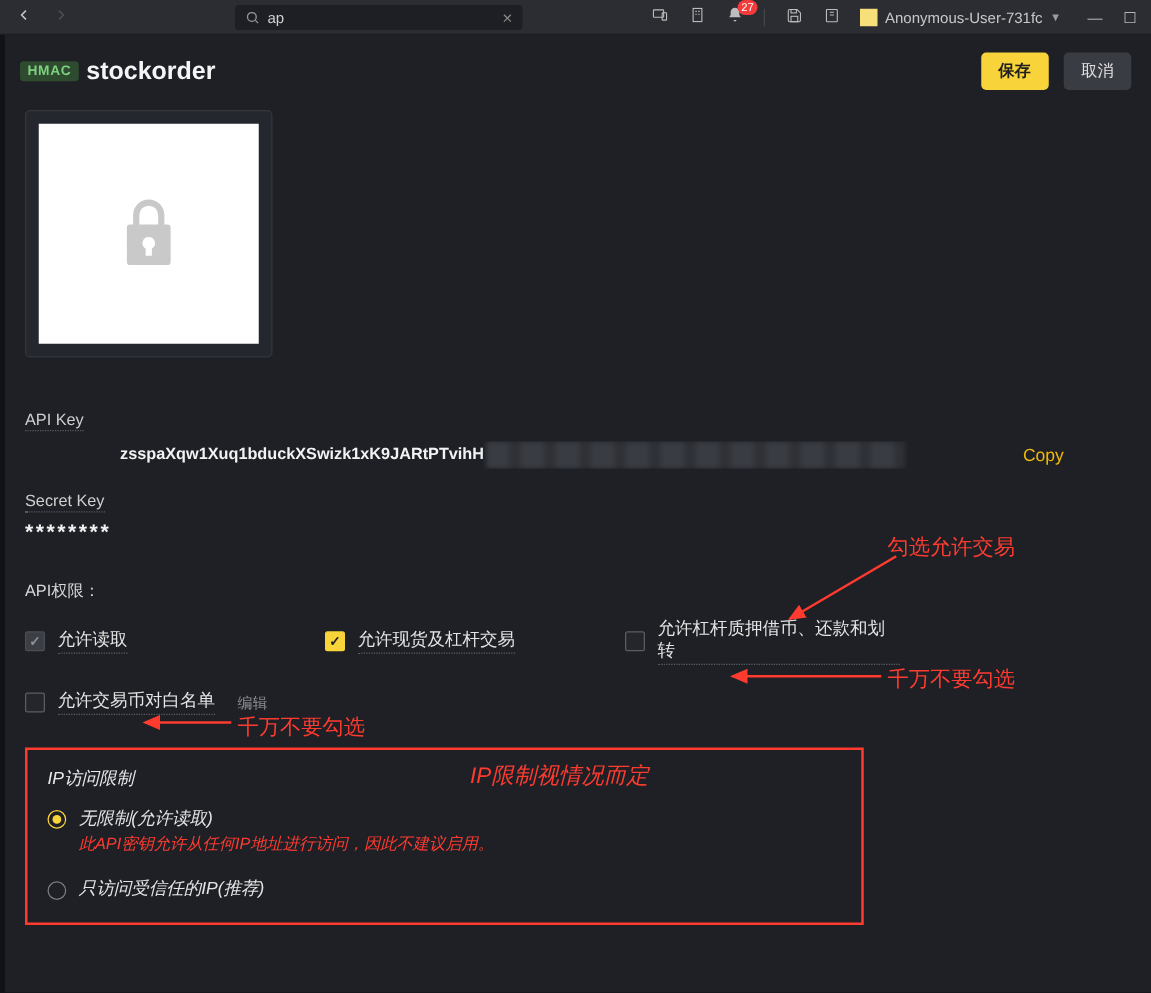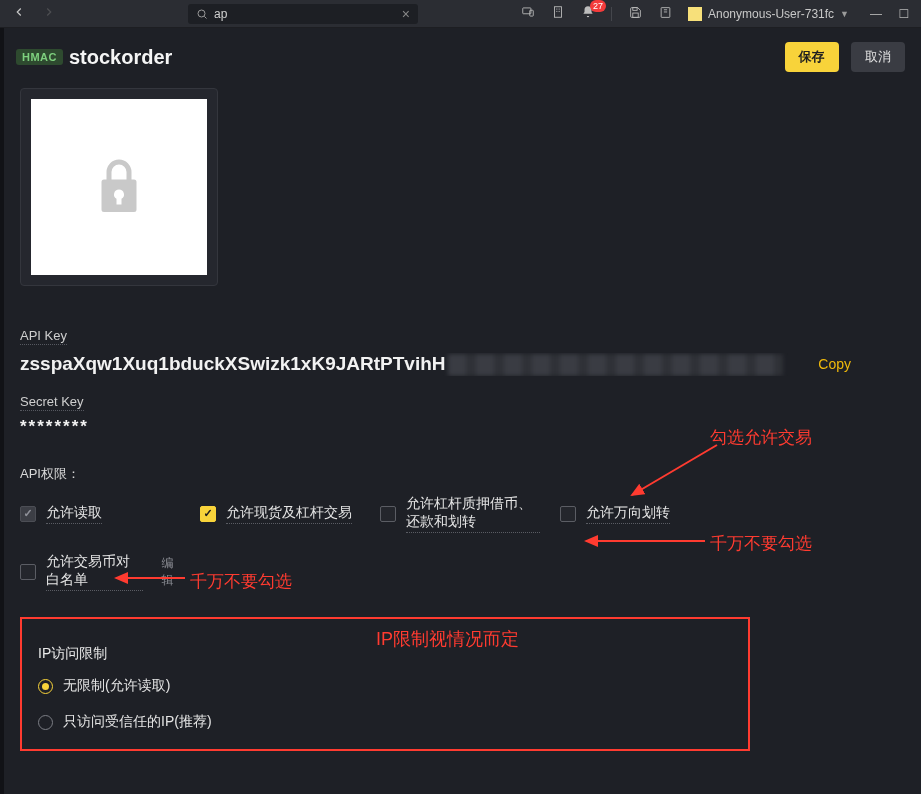--- a/index.html
+++ b/index.html
@@ -63,54 +63,55 @@
   }
   .qr-inner {
     width: 100%; height: 100%; background: #fff; display: flex; align-items: center; justify-content: center;
   }
   .lock-svg { width: 60px; height: 70px; fill: #c9c9c9; }
 
   .label { font-size: 13px; color: #cfcfcf; margin-top: 42px; border-bottom: 1px dotted #565860; display: inline-block; padding-bottom: 1px; }
   .label.secret { margin-top: 18px; }
   .key-row { display: flex; align-items: center; justify-content: space-between; margin-top: 8px; gap: 18px; }
   .api-key {
-    font-size: 19px; font-weight: 600; color: #f2f2f2; white-space: nowrap; overflow: hidden;
-    flex: 1; position: relative;
+    font-size: 13px; font-weight: 600; color: #f2f2f2; white-space: nowrap; overflow: hidden;
+    flex: 1; position: relative; text-align: center;
   }
   .api-key .blur {
     display: inline-block; width: 335px; height: 22px; vertical-align: middle;
     background: repeating-linear-gradient(90deg,#3a3c43 0 18px,#2f3137 18px 28px);
     filter: blur(2px); border-radius: 2px; margin-left: 2px;
   }
   .copy-link { color: #f0b90b; font-size: 14px; font-weight: 500; cursor: pointer; padding-right: 50px; }
   .secret-val { font-size: 17px; font-weight: 700; color: #f2f2f2; letter-spacing: 2px; margin-top: 6px; }
 
   .perm-title { font-size: 13px; color: #d8d8d8; margin-top: 28px; }
   .perm-grid {
-    display: grid; grid-template-columns: 1fr 1fr 1fr 1fr; column-gap: 30px; row-gap: 18px;
+    display: grid; grid-template-columns: 1fr 1fr 1fr; column-gap: 30px; row-gap: 18px;
     margin-top: 12px; max-width: 700px; gap: 20px;
   }
   .perm-item { display: flex; align-items: center; gap: 10px; position: relative; }
   .cb {
     width: 16px; height: 16px; border: 1.5px solid #5b5d64; border-radius: 2px; background: #24262c;
     display: inline-flex; align-items: center; justify-content: center; flex-shrink: 0;
   }
   .cb.readonly { background: #3c3e45; border-color: #4c4e55; }
   .cb.readonly::after { content: "✓"; color: #8f9199; font-size: 11px; font-weight: 700; }
   .cb.checked { background: #f8d33a; border-color: #f8d33a; }
   .cb.checked::after { content: "✓"; color: #202020; font-size: 11px; font-weight: 700; }
   .perm-label { font-size: 14px; color: #e5e5e5; border-bottom: 1px dotted #5a5c63; padding-bottom: 1px; }
   .edit-link { font-size: 12px; color: #8b8d94; margin-left: 8px; cursor: pointer; }
 
   .annot { color: #ff3b30; font-size: 17px; font-weight: 500; white-space: nowrap; position: absolute; pointer-events: none; }
   .arrow-svg { position: absolute; overflow: visible; pointer-events: none; }
 
   .ip-box {
-    border: 2px solid #ff3b30; margin-top: 26px; padding: 26px 16px 18px 16px; width: 730px;
+    border: 2px solid #ff3b30; margin-top: 26px; padding: 14px 16px 18px 16px; width: 671px;
     position: relative;
+    font-style: italic;
   }
   .ip-title { font-size: 14px; color: #eaeaea; }
   .annot-ip { color: #ff3b30; font-size: 18px; font-weight: 500; position: absolute; top: 8px; left: 354px; }
   .radio-row { display: flex; align-items: flex-start; gap: 10px; margin-top: 14px; }
   .radio {
     width: 15px; height: 15px; border: 1.5px solid #7c7e85; border-radius: 50%; flex-shrink: 0; margin-top: 2px;
     display: inline-flex; align-items: center; justify-content: center;
   }
   .radio.selected { border-color: #f8d33a; }
   .radio.selected::after { content: ""; width: 7px; height: 7px; background: #f8d33a; border-radius: 50%; }
@@ -226,24 +227,20 @@
         <span class="cb readonly"></span>
         <span class="perm-label">允许读取</span>
       </div>
       <div class="perm-item">
         <span class="cb checked"></span>
         <span class="perm-label">允许现货及杠杆交易</span>
       </div>
       <div class="perm-item">
         <span class="cb"></span>
         <span class="perm-label">允许杠杆质押借币、还款和划转</span>
-      </div>
-      <div class="perm-item">
-        <span class="cb"></span>
-        <span class="perm-label">允许万向划转</span>
       </div>
       <div class="perm-item">
         <span class="cb"></span>
         <span class="perm-label">允许交易币对白名单</span>
         <span class="edit-link">编辑</span>
       </div>
     </div>
 
     
     <span class="annot" style="top:348px; left:700px;">勾选允许交易</span>
@@ -276,20 +273,21 @@
       <line x1="75" y1="8" x2="6" y2="8" stroke="#ff3b30" stroke-width="2" marker-end="url(#ah3)"></line>
     </svg>
 
     <div class="ip-box">
       <div class="ip-title">IP访问限制</div>
       <div class="annot-ip">IP限制视情况而定</div>
       <div class="radio-row">
         <span class="radio selected"></span>
         <div>
           <div class="radio-label">无限制(允许读取)</div>
+          <div class="radio-warn">此API密钥允许从任何IP地址进行访问，因此不建议启用。</div>
         </div>
       </div>
       <div class="radio-row" style="margin-top:18px;align-items:center;">
         <span class="radio"></span>
         <div class="radio-label">只访问受信任的IP(推荐)</div>
       </div>
     </div>
 
   </div>
 </div>

